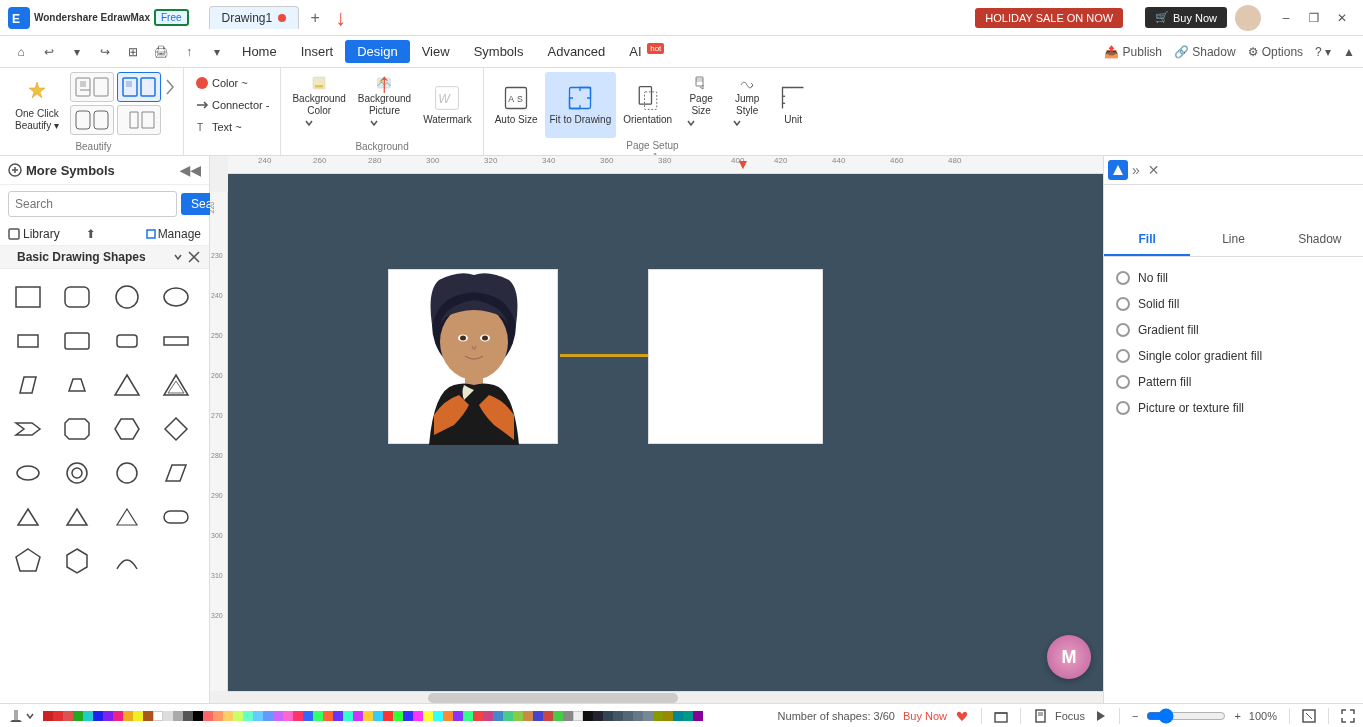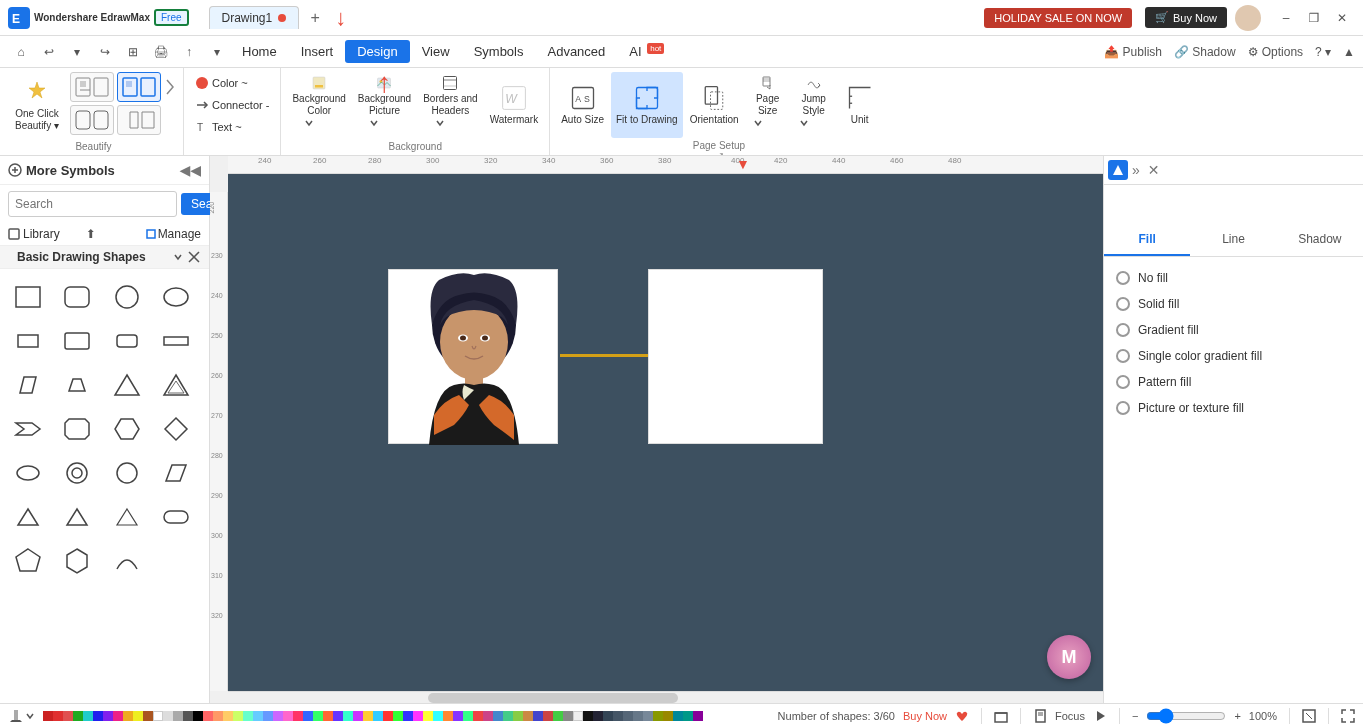--- a/index.html
+++ b/index.html
@@ -12,21 +12,21 @@
     }
     #title-bar .app-logo { display: flex; align-items: center; gap: 4px; margin-right: 12px; }
     #title-bar .app-logo svg { width: 22px; height: 22px; }
     #title-bar .app-name { font-size: 10px; font-weight: 600; color: #333; }
     #title-bar .free-badge { background: #e8f4ff; color: #1a73e8; font-size: 10px; padding: 1px 5px; border-radius: 3px; border: 2px solid #15803d; }
     #title-bar .tab { display: flex; align-items: center; gap: 6px; padding: 4px 12px; background: #e8f4ff; border-radius: 4px 4px 0 0; border: 1px solid #ccc; border-bottom: none; font-size: 12px; color: #333; margin-left: 8px; }
     #title-bar .tab .dot { width: 8px; height: 8px; background: #e74c3c; border-radius: 50%; }
     #title-bar .tab-add { width: 24px; height: 24px; display: flex; align-items: center; justify-content: center; font-size: 16px; color: #666; cursor: pointer; margin-left: 4px; }
     #title-bar .download-arrow { color: #e74c3c; font-size: 20px; margin-left: 8px; }
     #title-bar .spacer { flex: 1; }
-    #title-bar .holiday-btn { background: #c0392b; color: #fff; font-size: 11px; padding: 4px 10px; border-radius: 3px; margin-right: 13px; cursor: pointer; white-space: nowrap; }
+    #title-bar .holiday-btn { background: #c0392b; color: #fff; font-size: 11px; padding: 4px 10px; border-radius: 3px; margin-right: 22px; cursor: pointer; white-space: nowrap; }
     #title-bar .buy-btn { background: #2c2c2c; color: #fff; font-size: 11px; padding: 4px 10px; border-radius: 3px; display: flex; align-items: center; gap: 4px; cursor: pointer; }
     #title-bar .avatar { width: 26px; height: 26px; border-radius: 50%; background: #e0c8b0; margin-left: 8px; }
     #title-bar .win-controls { display: flex; gap: 2px; margin-left: 12px; }
     #title-bar .win-ctrl { width: 26px; height: 26px; display: flex; align-items: center; justify-content: center; cursor: pointer; font-size: 12px; color: #555; border-radius: 3px; }
 
     
     #menu-bar {
       display: flex; align-items: center; height: 32px; background: #fff;
       border-bottom: 1px solid #ddd; padding: 0 8px;
     }
@@ -264,31 +264,20 @@
           <rect x="3" y="6" width="26" height="20" rx="2" fill="#e0e8f0" stroke="#ccc" stroke-width="1"></rect>
           <circle cx="10" cy="13" r="3" fill="#f0c040"></circle>
           <polyline points="3,22 11,14 17,20 22,15 29,22" fill="none" stroke="#4a8" stroke-width="1.5"></polyline>
         </svg>
         <span>Background<br>Picture</span>
         <svg width="8" height="8">
             <polyline points="1,2 4,6 7,2" fill="none" stroke="#555" stroke-width="1.5"></polyline>
           </svg>
 
         <div class="download-arrow-overlay">↑</div>
-      </div>
-      <div class="ribbon-btn">
-        <svg width="32" height="32" viewBox="0 0 32 32">
-          <rect x="3" y="3" width="26" height="26" rx="2" fill="none" stroke="#555" stroke-width="2"></rect>
-          <line x1="3" y1="10" x2="29" y2="10" stroke="#555" stroke-width="1.5"></line>
-          <line x1="3" y1="22" x2="29" y2="22" stroke="#888" stroke-width="1"></line>
-        </svg>
-        <span>Borders and<br>Headers</span>
-        <svg width="8" height="8">
-            <polyline points="1,2 4,6 7,2" fill="none" stroke="#555" stroke-width="1.5"></polyline>
-          </svg>
       </div>
       <div class="ribbon-btn">
         <svg width="32" height="32" viewBox="0 0 32 32">
           <rect x="3" y="3" width="26" height="26" rx="2" fill="none" stroke="#ccc" stroke-width="1"></rect>
           <text x="6" y="22" font-size="14" fill="#c0c0c0" font-style="italic">W</text>
         </svg>
         <span>Watermark</span>
       </div>
     </div>
     <div class="ribbon-section-label">Background</div>

